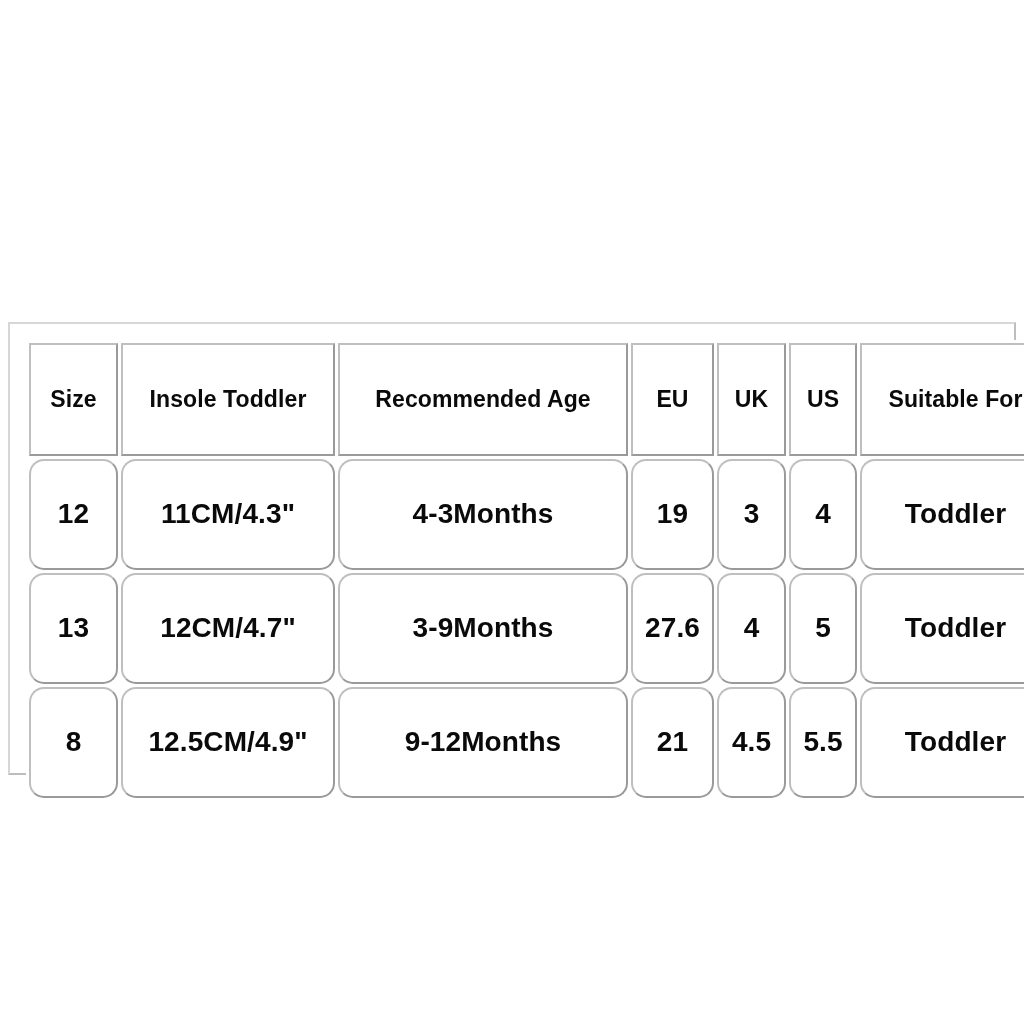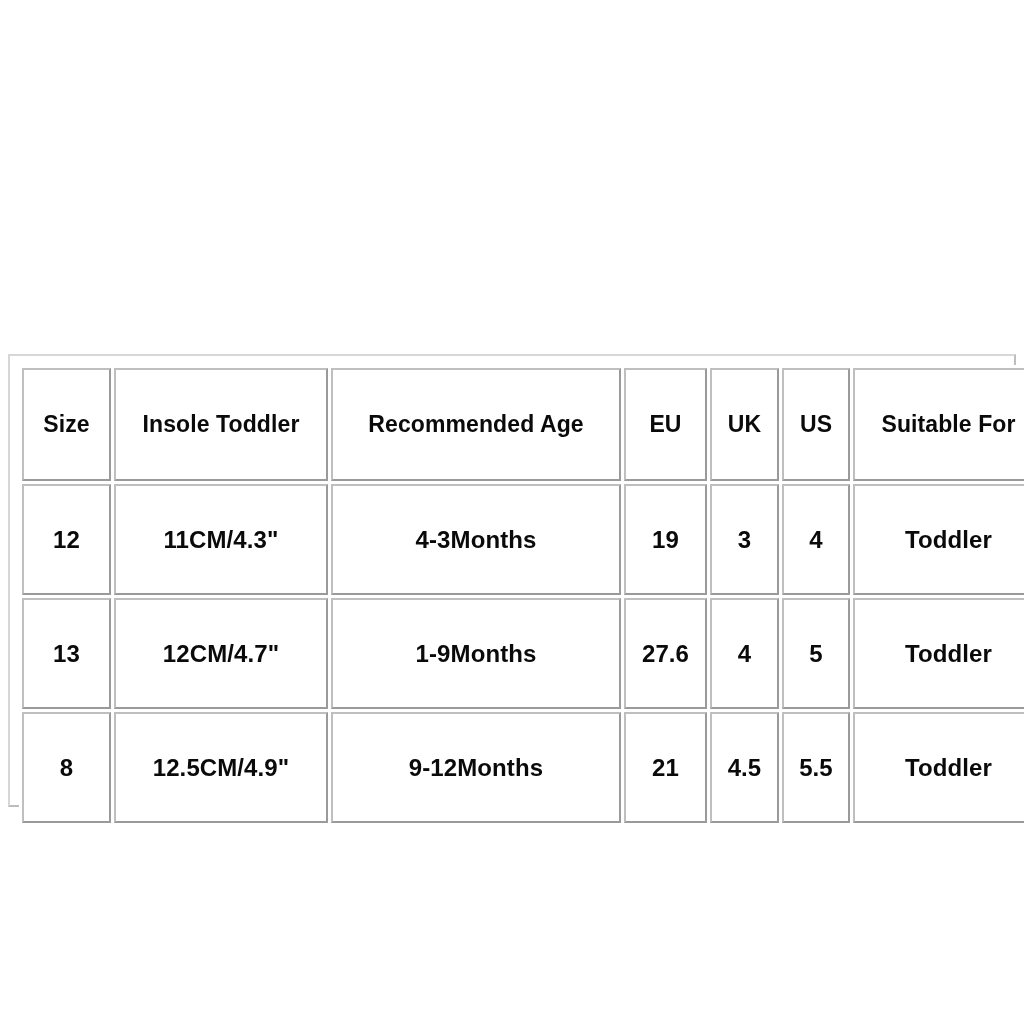--- a/index.html
+++ b/index.html
@@ -21,22 +21,21 @@
     top: 322px;
     width: 1008px;
     height: 453px;
     box-sizing: border-box;
     border: 2px solid #c9c9c9;
     border-top-color: #d7d7d7;
     border-left-color: #d7d7d7;
     border-right-color: #bdbdbd;
     border-bottom-color: #bdbdbd;
     background: #ffffff;
-    padding: 9px;
-    margin-top: 32px;
+    padding: 16px;
   }
 
   table.size-chart {
     width: 100%;
     height: 100%;
     border-collapse: separate;
     border-spacing: 3px;
     table-layout: fixed;
     background: #ffffff;
   }
@@ -57,22 +56,23 @@
     padding: 2px 4px;
     line-height: 1.15;
   }
 
   table.size-chart thead th {
     font-size: 23px;
     letter-spacing: 0.1px;
   }
 
   table.size-chart tbody td {
-    font-size: 24px;
+    font-size: 28px;
     letter-spacing: 0.1px;
+    border-radius: 15px;
   }
 
   
   col.c-size      { width: 89px;  }
   col.c-insole    { width: 214px; }
   col.c-age       { width: 290px; }
   col.c-eu        { width: 83px;  }
   col.c-uk        { width: 69px;  }
   col.c-us        { width: 68px;  }
   col.c-suitable  { width: 191px; }
@@ -112,21 +112,21 @@
         <td>11CM/4.3"</td>
         <td>4-3Months</td>
         <td>19</td>
         <td>3</td>
         <td>4</td>
         <td>Toddler</td>
       </tr>
       <tr class="body-row">
         <td>13</td>
         <td>12CM/4.7"</td>
-        <td>1-9Months</td>
+        <td>3-9Months</td>
         <td>27.6</td>
         <td>4</td>
         <td>5</td>
         <td>Toddler</td>
       </tr>
       <tr class="body-row">
         <td>8</td>
         <td>12.5CM/4.9"</td>
         <td>9-12Months</td>
         <td>21</td>

